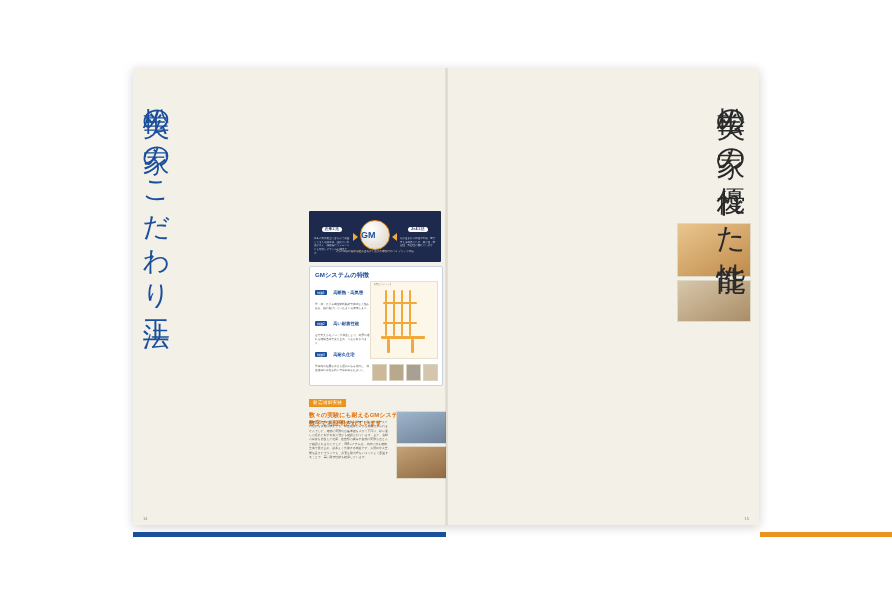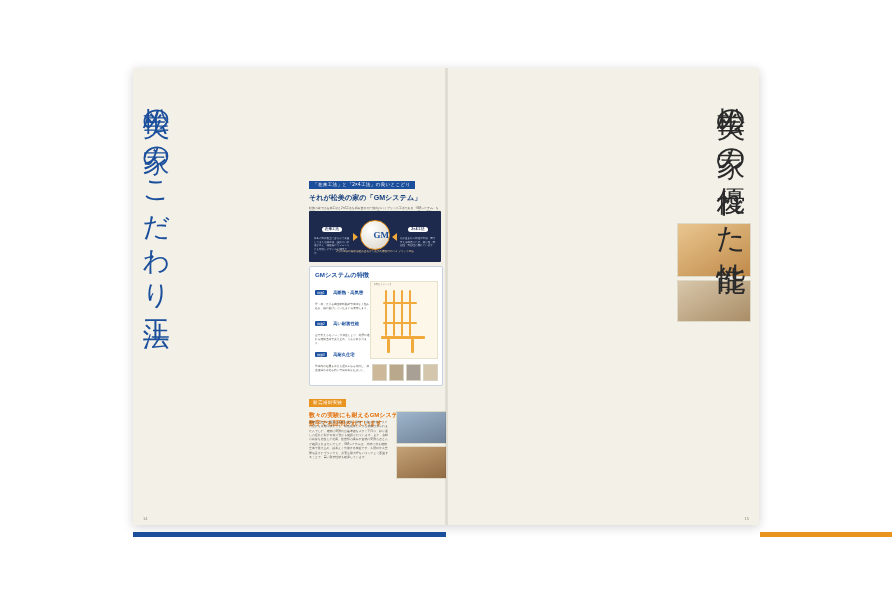--- a/index.html
+++ b/index.html
@@ -69,22 +69,22 @@
   .fcol{position:absolute;top:5px;text-align:center;color:#fff;}
   .fcap{font-size:3.6px;background:#fff;color:#1d2a4d;border-radius:6px;padding:.5px 3px;display:inline-block;font-weight:bold;}
   .fbody{font-size:2.5px;line-height:1.45;margin-top:3px;color:#cfd6e6;text-align:left;}
   .fcol.a{left:5px;width:36px;}
   .fcol.c{right:5px;width:36px;}
   .gm{
     position:absolute;left:50%;top:9px;transform:translateX(-50%);
     width:28px;height:28px;border-radius:50%;
     background:radial-gradient(circle at 35% 30%,#fff,#d8d2c4);
     border:1.5px solid #e9941f;color:#1b4f9c;
-    font-size:9px;font-weight:bold;text-align:right;line-height:28px;
-    font-family:Liberation Serif, serif;
+    font-size:9px;font-weight:bold;text-align:left;line-height:28px;
+    font-family:Liberation Sans, sans-serif;
   }
   .gmcap{position:absolute;left:50%;transform:translateX(-50%);top:38px;font-size:2.6px;color:#ffd89a;white-space:nowrap;}
   .arrow{
     position:absolute;top:22px;width:0;height:0;
     border-top:4px solid transparent;border-bottom:4px solid transparent;
   }
   .arrow.a1{left:44px;border-left:5px solid #f0a93a;}
   .arrow.a2{right:44px;border-right:5px solid #f0a93a;}
 
   
@@ -120,25 +120,20 @@
 </style>
 </head>
 <body>
 
 <div class="stage">
 
   <div class="spread">
 
     <div class="page left">
 
-      <div class="inner" id="l-head">
-        <span class="ribbon">「在来工法」と「2×4工法」の良いとこどり</span>
-        <div id="l-sub">それが松美の家の「GMシステム」</div>
-        <div class="tiny2" id="l-lead">松美の家では在来工法と2×4工法を組み合わせた独自のハイブリッド工法である「GMシステム」を採用しています。それにより、優れたプランの自由度となり、地震後が非常に在来工法の高耐久、断熱性と断熱性に優れたさらに在来の高気密性や断熱性の高性能を実現しています。</div>
-      </div>
 
       <div class="flowbox">
         <div class="fcol a">
           <span class="fcap">在来工法</span>
           <div class="fbody">日本の気候風土に合わせて発達してきた伝統工法。設計の自由度が高く、増改築やリフォームにも対応しやすいのが特長です。</div>
         </div>
         <div class="arrow a1"></div>
         <div class="gm">GM</div>
         <div class="gmcap">2つの工法の長所を組み合わせた松美の家独自のハイブリッド工法</div>
         <div class="arrow a2"></div>

